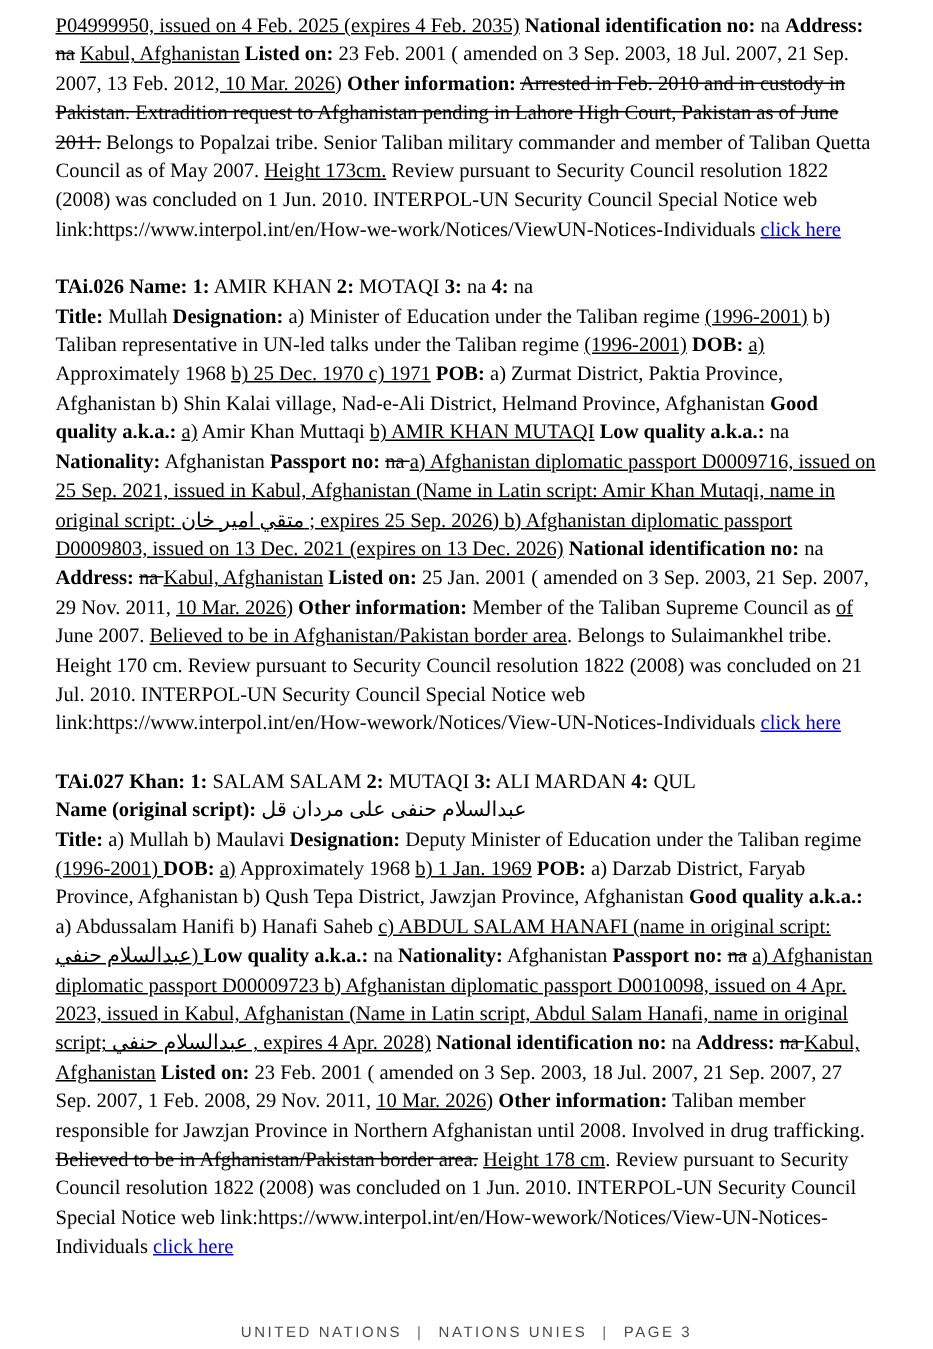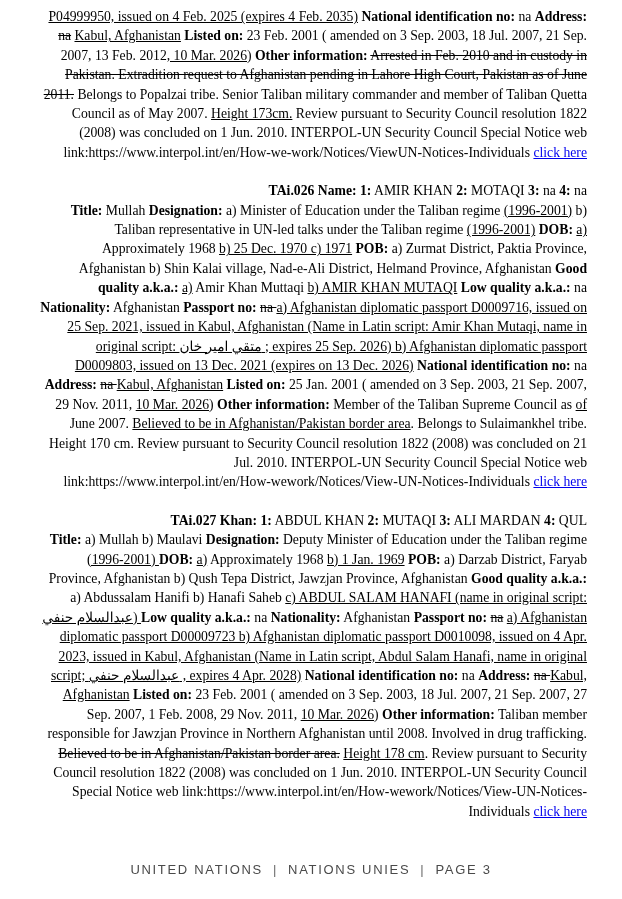--- a/index.html
+++ b/index.html
@@ -10,48 +10,49 @@
     color:#000;
     position:relative;
     overflow:hidden;
   }
   .doc{
     position:absolute;
     left:37px;top:7px;
     width:550px;
     font-size:13.7px;
     line-height:19.4px;
-    text-align:right;
+    text-align:left;
   }
   p.para{margin:0;padding:0;}
-  p.gap-small{margin-top:19px;margin-left:36px;}
+  p.gap-small{margin-top:19px;}
   .b{font-weight:bold;}
   .u{text-decoration:underline;}
   .s{text-decoration:line-through;}
   a.link{color:#0000EE;text-decoration:underline;cursor:pointer;}
   .ar{unicode-bidi:isolate;}
   .footer{
     position:absolute;
-    left:0;bottom:22px;
+    left:0;bottom:5px;
     width:100%;
     text-align:center;
     font-family:"Liberation Sans", sans-serif;
-    font-size:13px;
+    font-size:10px;
     letter-spacing:1.7px;
     color:#4a4a4a;
     white-space:nowrap;
   }
   .footer .sep{margin:0 10px;color:#6a6a6a;}
 </style>
 </head>
 <body>
 
 <div class="doc">
     <p class="para"><span class="u">P04999950, issued on 4 Feb. 2025 (expires 4 Feb. 2035)</span><span> </span><span class="b">National identification no:</span><span> na </span><span class="b">Address:</span><span> </span><span class="s">na</span><span> </span><span class="u">Kabul, Afghanistan</span><span>  </span><span class="b">Listed on:</span><span> 23 Feb. 2001 ( amended on 3 Sep. 2003, 18 Jul. 2007, 21 Sep. 2007, 13 Feb. 2012</span><span class="u">, 10 Mar. 2026</span><span>) </span><span class="b">Other information:</span><span> </span><span class="s">Arrested in Feb. 2010 and in custody in Pakistan. Extradition request to Afghanistan pending in Lahore High Court, Pakistan as of June 2011.</span><span> Belongs to Popalzai tribe. Senior Taliban military commander and member of Taliban Quetta Council as of May 2007. </span><span class="u">Height 173cm.</span><span> Review pursuant to Security Council resolution 1822 (2008) was concluded on 1 Jun. 2010. INTERPOL-UN Security Council Special Notice web link:https://www.interpol.int/en/How-we-work/Notices/ViewUN-Notices-Individuals </span><a href="#" class="link">click here</a></p>
     <p class="para gap-small"><span class="b">TAi.026 Name:</span><span> </span><span class="b">1:</span><span> AMIR KHAN </span><span class="b">2:</span><span> MOTAQI </span><span class="b">3:</span><span> na </span><span class="b">4:</span><span> na</span></p>
     <p class="para"><span class="b">Title:</span><span> Mullah </span><span class="b">Designation:</span><span> a) Minister of Education under the Taliban regime </span><span class="u">(1996-2001)</span><span> b) Taliban representative in UN-led talks under the Taliban regime </span><span class="u">(1996-2001)</span><span> </span><span class="b">DOB:</span><span> </span><span class="u">a)</span><span> Approximately 1968 </span><span class="u">b) 25 Dec. 1970  c) 1971</span><span>  </span><span class="b">POB:</span><span> a) Zurmat District, Paktia Province, Afghanistan b) Shin Kalai village, Nad-e-Ali District, Helmand Province, Afghanistan </span><span class="b">Good quality a.k.a.:</span><span> </span><span class="u">a)</span><span> Amir Khan Muttaqi </span><span class="u">b) AMIR KHAN MUTAQI</span><span>  </span><span class="b">Low quality a.k.a.:</span><span> na </span><span class="b">Nationality:</span><span> Afghanistan </span><span class="b">Passport no:</span><span> </span><span class="s">na </span><span class="u">a) Afghanistan diplomatic passport D0009716, issued on 25 Sep. 2021, issued in Kabul, Afghanistan (Name in Latin script: Amir Khan Mutaqi, name in original script: </span><span dir="rtl" class="u ar">متقي امير خان</span><span class="u"> ; expires 25 Sep. 2026)  b) Afghanistan diplomatic passport D0009803, issued on 13 Dec. 2021 (expires on 13 Dec. 2026)</span><span>  </span><span class="b">National identification no:</span><span> na </span><span class="b">Address:</span><span> </span><span class="s">na </span><span class="u">Kabul, Afghanistan</span><span>  </span><span class="b">Listed on:</span><span> 25 Jan. 2001 ( amended on 3 Sep. 2003, 21 Sep. 2007, 29 Nov. 2011, </span><span class="u">10 Mar. 2026</span><span>)  </span><span class="b">Other information:</span><span> Member of the Taliban Supreme Council as </span><span class="u">of</span><span> June 2007. </span><span class="u">Believed to be in Afghanistan/Pakistan border area</span><span>. Belongs to Sulaimankhel tribe. Height 170 cm. Review pursuant to Security Council resolution 1822 (2008) was concluded on 21 Jul. 2010. INTERPOL-UN Security Council Special Notice web link:https://www.interpol.int/en/How-wework/Notices/View-UN-Notices-Individuals </span><a href="#" class="link">click here</a></p>
-    <p class="para gap-small"><span class="b">TAi.027 Khan:</span><span> </span><span class="b">1:</span><span> ABDUL KHAN </span><span class="b">2:</span><span> MUTAQI </span><span class="b">3:</span><span> ALI MARDAN </span><span class="b">4:</span><span> QUL</span></p>
+    <p class="para gap-small"><span class="b">TAi.027 Khan:</span><span> </span><span class="b">1:</span><span> SALAM SALAM </span><span class="b">2:</span><span> MUTAQI </span><span class="b">3:</span><span> ALI MARDAN </span><span class="b">4:</span><span> QUL</span></p>
+    <p class="para"><span class="b">Name (original script):</span><span> </span><span dir="rtl" class="ar">عبدالسلام حنفى على مردان قل</span></p>
     <p class="para"><span class="b">Title:</span><span> a) Mullah b) Maulavi  </span><span class="b">Designation:</span><span> Deputy Minister of Education under the Taliban regime </span><span class="u">(1996-2001) </span><span class="b">DOB:</span><span>  </span><span class="u">a)</span><span> Approximately 1968 </span><span class="u">b) 1 Jan. 1969</span><span>  </span><span class="b">POB:</span><span> a) Darzab District, Faryab Province, Afghanistan b) Qush Tepa District, Jawzjan Province, Afghanistan  </span><span class="b">Good quality a.k.a.:</span><span> a) Abdussalam Hanifi b) Hanafi Saheb </span><span class="u">c) ABDUL SALAM HANAFI (name in original script: </span><span dir="rtl" class="u ar">عبدالسلام حنفي</span><span class="u">) </span><span class="b">Low quality a.k.a.:</span><span> na </span><span class="b">Nationality:</span><span> Afghanistan </span><span class="b">Passport no:</span><span> </span><span class="s">na</span><span> </span><span class="u">a) Afghanistan diplomatic passport D00009723  b) Afghanistan diplomatic passport D0010098, issued on 4 Apr. 2023, issued in Kabul, Afghanistan (Name in Latin script, Abdul Salam Hanafi, name in original script; </span><span dir="rtl" class="u ar">عبدالسلام حنفي</span><span class="u"> , expires 4 Apr. 2028)</span><span> </span><span class="b">National identification no:</span><span> na </span><span class="b">Address:</span><span> </span><span class="s">na </span><span class="u">Kabul, Afghanistan</span><span>  </span><span class="b">Listed on:</span><span> 23 Feb. 2001 ( amended on 3 Sep. 2003, 18 Jul. 2007, 21 Sep. 2007, 27 Sep. 2007, 1 Feb. 2008, 29 Nov. 2011, </span><span class="u">10 Mar. 2026</span><span>)  </span><span class="b">Other information:</span><span> Taliban member responsible for Jawzjan Province in Northern Afghanistan until 2008. Involved in drug trafficking. </span><span class="s">Believed to be in Afghanistan/Pakistan border area.</span><span> </span><span class="u">Height 178 cm</span><span>. Review pursuant to Security Council resolution 1822 (2008) was concluded on 1 Jun. 2010. INTERPOL-UN Security Council Special Notice web link:https://www.interpol.int/en/How-wework/Notices/View-UN-Notices-Individuals </span><a href="#" class="link">click here</a></p>
   </div>
 
 <div class="footer">
   <span>UNITED NATIONS</span><span class="sep">|</span><span>NATIONS UNIES</span><span class="sep">|</span><span>PAGE 3</span>
 </div>
 
 </body></html>

